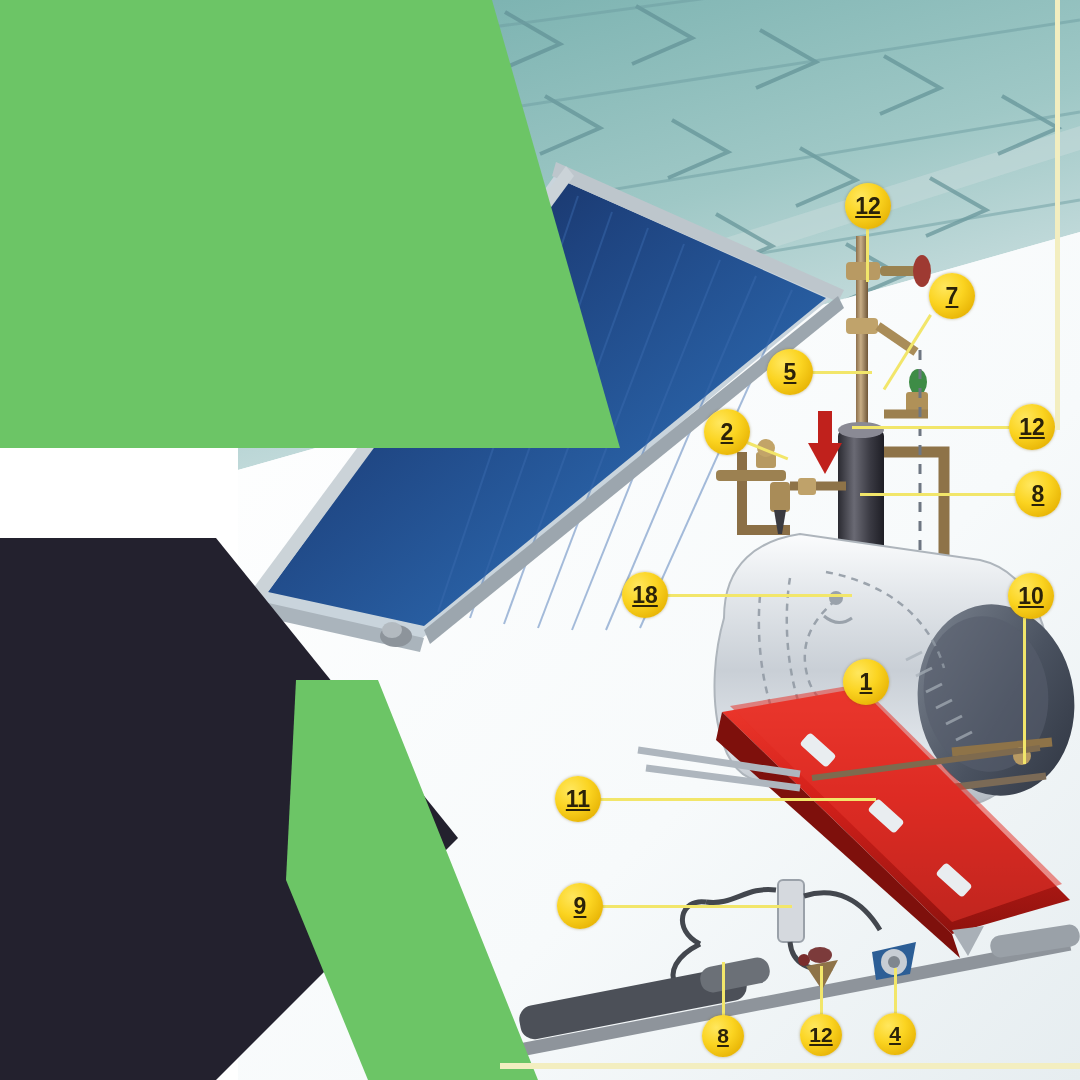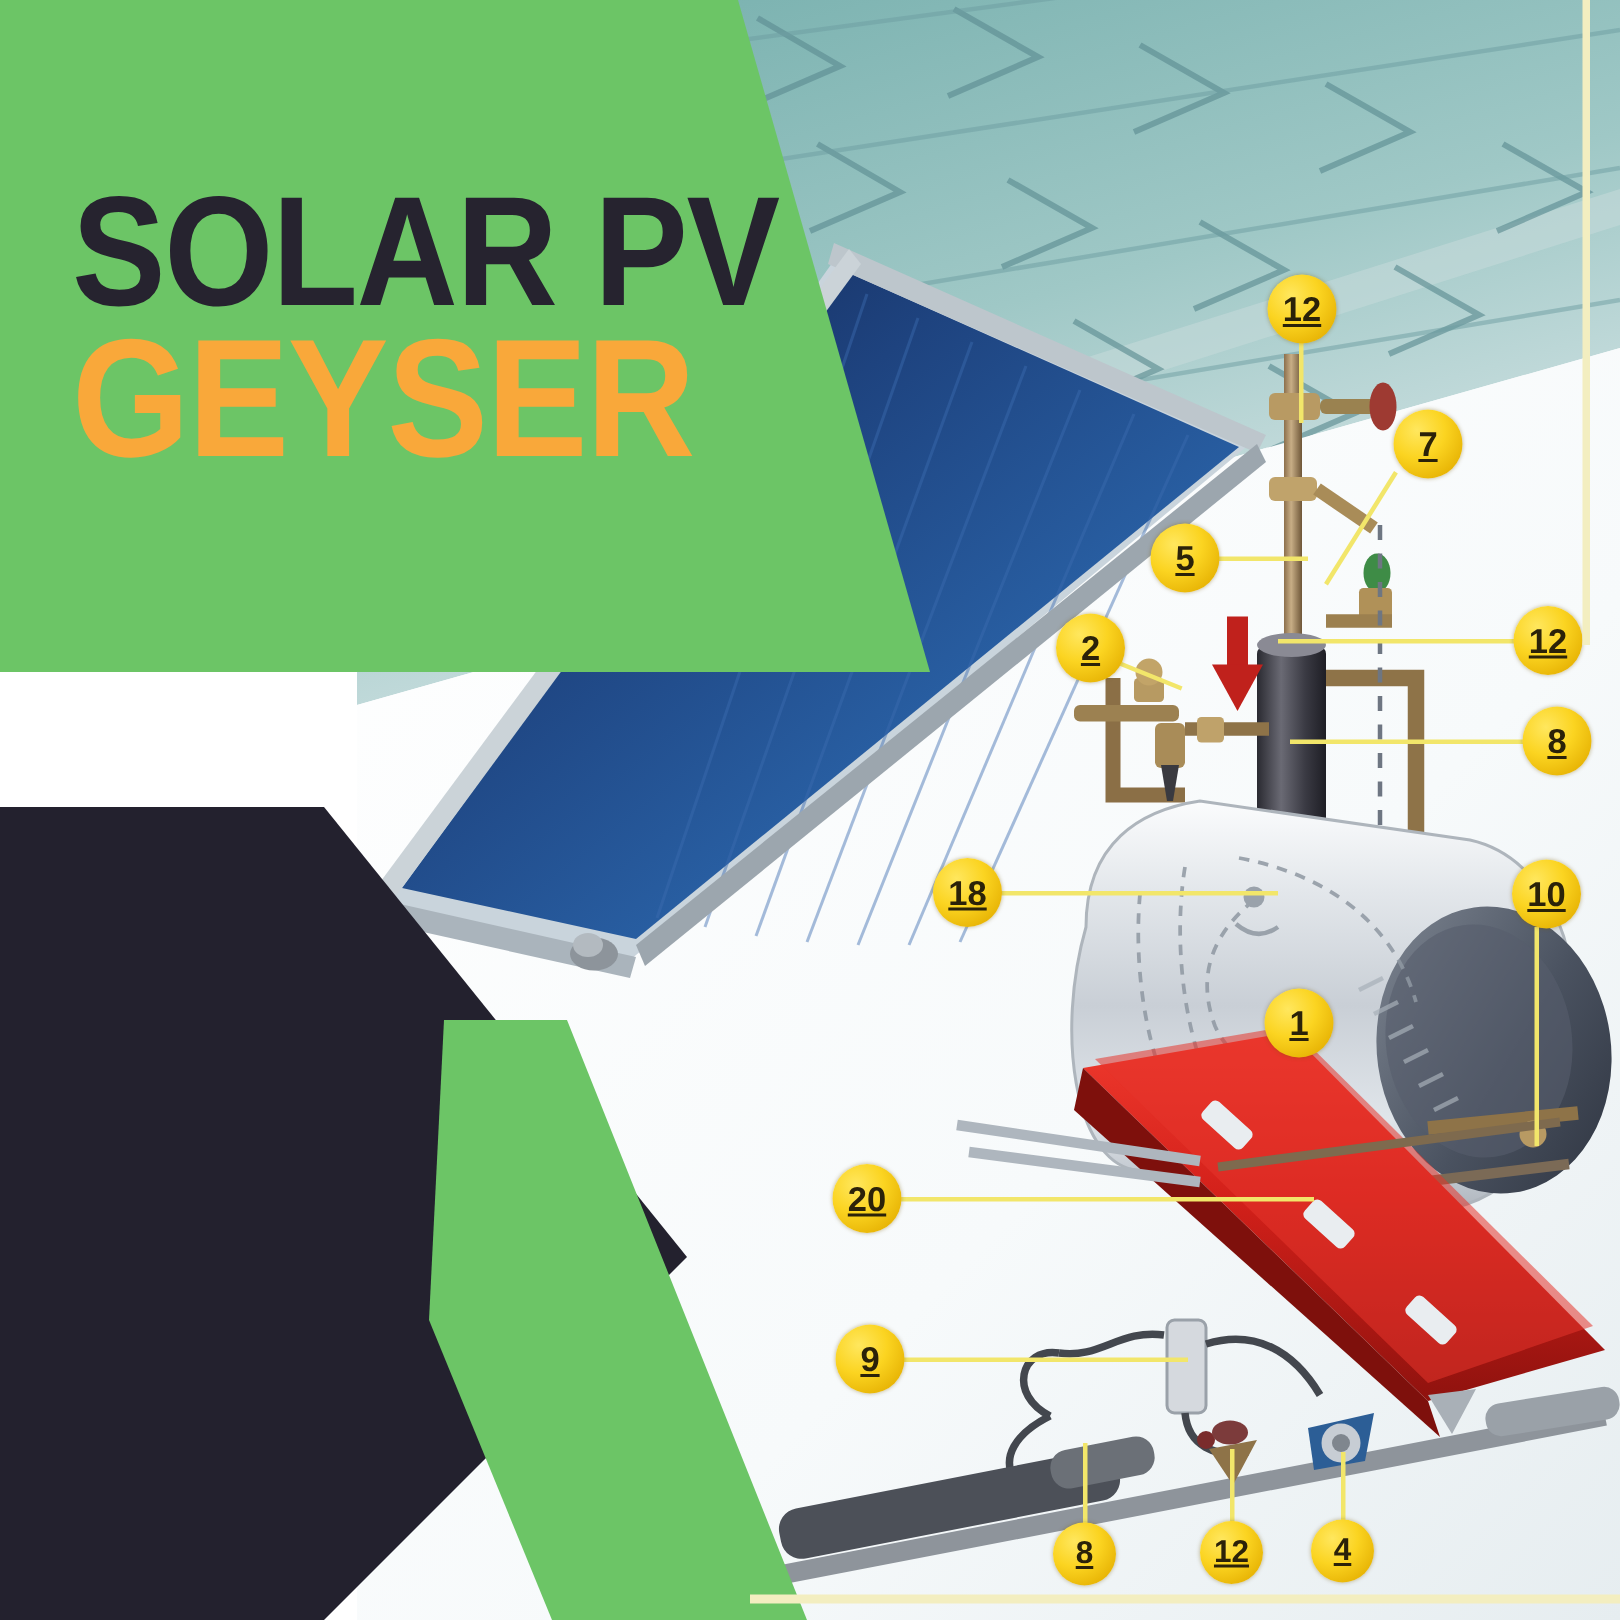--- a/index.html
+++ b/index.html
@@ -302,24 +302,20 @@
 
       <polygon points="0,538 216,538 458,838 216,1080 0,1080" fill="#23212E"></polygon>
 
       <polygon points="296,680 378,680 538,1080 368,1080 286,880" fill="#6CC566"></polygon>
     </svg>
   </div>
 
   <div class="frame-line" style="left:1055px; top:0; width:5px; height:430px;"></div>
   <div class="frame-line" style="left:500px; top:1063px; width:580px; height:6px;"></div>
 
-  <div id="headline">
-    <span class="headline-line headline-top">SOLAR PV</span>
-    <span class="headline-line headline-bottom">GEYSER</span>
-  </div>
 
   <div class="leader v" style="left:866px; top:228px; height:54px;"></div>
   <div class="leader diag" style="left:884px; top:388px; width:88px; transform:rotate(-58deg);"></div>
   <div class="leader h" style="left:810px; top:371px; width:62px;"></div>
   <div class="leader diag" style="left:747px; top:441px; width:44px; transform:rotate(22deg);"></div>
   <div class="leader h" style="left:852px; top:426px; width:158px;"></div>
   <div class="leader h" style="left:860px; top:493px; width:156px;"></div>
   <div class="leader h" style="left:666px; top:594px; width:186px;"></div>
   <div class="leader v" style="left:1023px; top:618px; height:146px;"></div>
   <div class="leader h" style="left:600px; top:798px; width:276px;"></div>
@@ -330,19 +326,19 @@
 
   <div class="callout" style="left:868px; top:206px;">12</div>
   <div class="callout" style="left:952px; top:296px;">7</div>
   <div class="callout" style="left:790px; top:372px;">5</div>
   <div class="callout" style="left:727px; top:432px;">2</div>
   <div class="callout" style="left:1032px; top:427px;">12</div>
   <div class="callout" style="left:1038px; top:494px;">8</div>
   <div class="callout" style="left:645px; top:595px;">18</div>
   <div class="callout" style="left:1031px; top:596px;">10</div>
   <div class="callout" style="left:866px; top:682px;">1</div>
-  <div class="callout" style="left:578px; top:799px;">20</div>
+  <div class="callout" style="left:578px; top:799px;">11</div>
   <div class="callout" style="left:580px; top:906px;">9</div>
   <div class="callout small" style="left:723px; top:1036px;">8</div>
   <div class="callout small" style="left:821px; top:1035px;">12</div>
   <div class="callout small" style="left:895px; top:1034px;">4</div>
 
 </div>
 
 </body></html>

